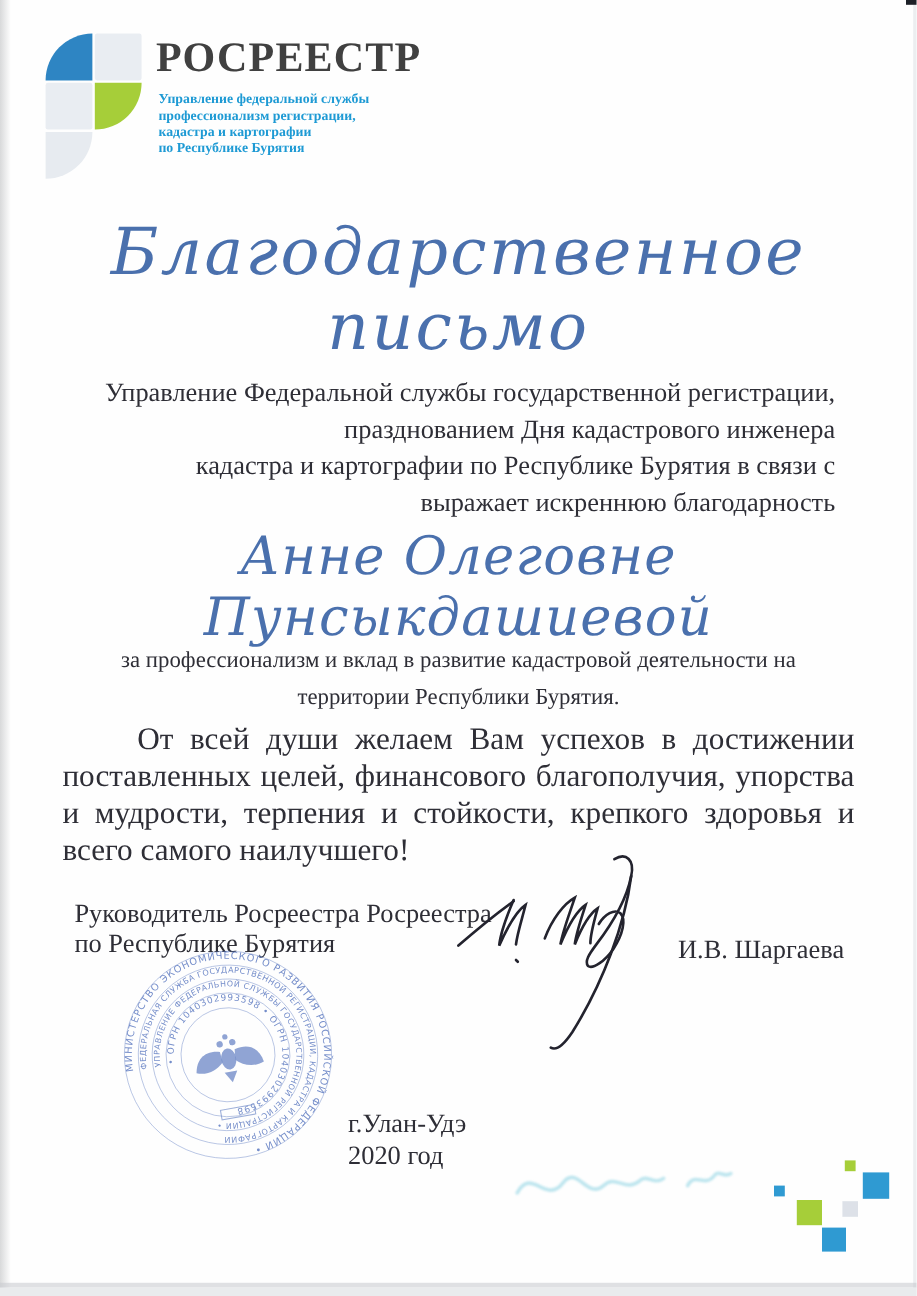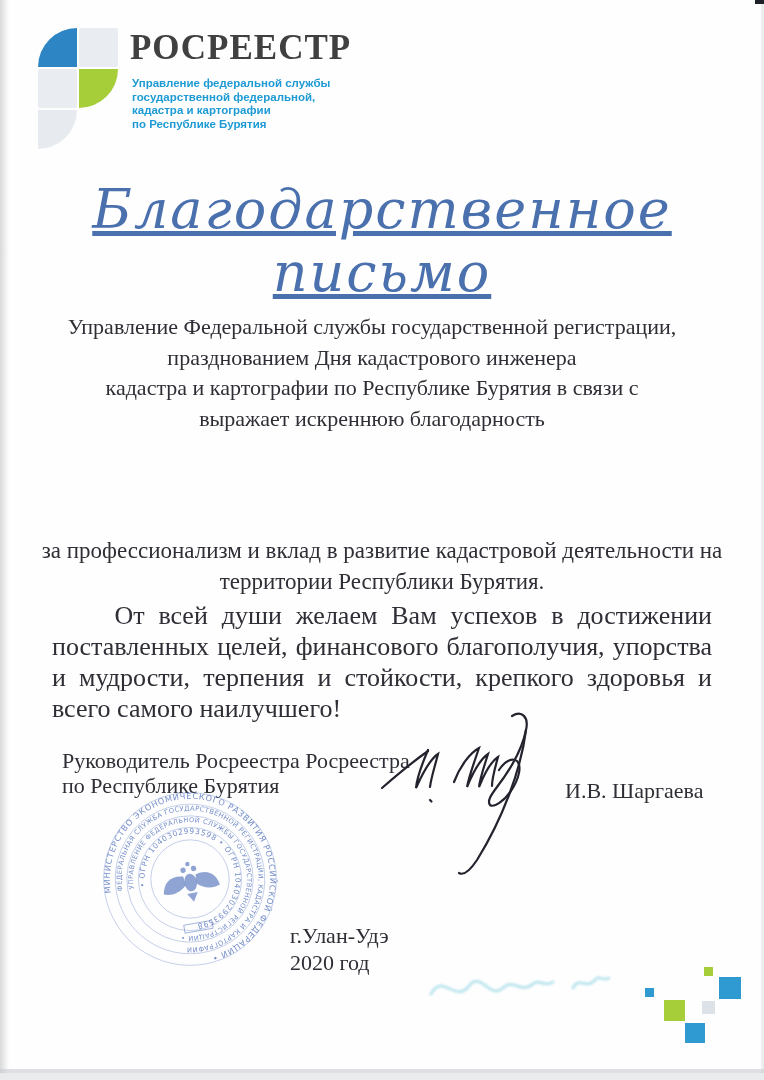--- a/index.html
+++ b/index.html
@@ -17,34 +17,34 @@
   
   .logo-grid{position:absolute;left:38px;top:28px;width:82px;height:123px;}
   .cell{position:absolute;width:39px;height:39px;}
   .c-blue {left:0;top:0;background:#2e85c3;border-radius:100% 0 0 0;}
   .c-l1   {left:41px;top:0;background:#e9edf2;border-radius:2px;}
   .c-l2   {left:0;top:41px;background:#e9edf2;border-radius:2px;}
   .c-green{left:41px;top:41px;background:#a6ce39;border-radius:0 0 100% 0;}
   .c-tail {left:0;top:82px;background:#e7ebf0;border-radius:0 0 100% 0;}
   .logo-title{position:absolute;left:130px;top:28px;font-family:Liberation Serif, serif;
               font-weight:bold;font-size:35px;letter-spacing:1px;color:#404040;}
-  .logo-subtitle{position:absolute;left:132px;top:77px;font-family:Liberation Sans, sans-serif;
+  .logo-subtitle{position:absolute;left:132px;top:77px;font-family:Liberation Serif, serif;
               font-weight:bold;font-size:11.5px;line-height:13.5px;color:#1e9ad4;}
 
   
   .calligraphy{position:absolute;width:100%;text-align:center;
                font-family:"DejaVu Serif",serif;font-style:italic;color:#4a70ad;}
-  .cert-title{top:178px;font-size:54px;letter-spacing:2px;text-decoration:underline;}
+  .cert-title{top:178px;font-size:54px;letter-spacing:2px;}
   .recipient {top:438px;font-size:44px;letter-spacing:1px;}
 
   
-  .intro{position:absolute;top:312px;left:0;width:696px;text-align:center;
-         font-size:22px;line-height:30.5px;padding-left:24px;}
+  .intro{position:absolute;top:312px;left:0;width:696px;text-align:right;
+         font-size:22px;line-height:30.5px;}
   .reason{position:absolute;top:535px;left:0;width:764px;text-align:center;
-          font-size:23px;line-height:31px;}
+          font-size:19px;line-height:31px;}
   .wish{position:absolute;top:600px;left:52px;width:660px;margin:0;text-align:justify;
         text-indent:2.4em;font-size:26px;line-height:31px;}
 
   
   .sig-position{position:absolute;left:62px;top:748px;font-size:22px;line-height:25px;}
   .sig-name{position:absolute;left:565px;top:778px;font-size:22px;}
   .sig-svg{position:absolute;left:378px;top:708px;}
   .sig-svg path{fill:none;stroke:#23232e;stroke-width:2.2;stroke-linecap:round;}
 
   
@@ -77,35 +77,36 @@
     <div class="logo-grid">
       <div class="cell c-blue"></div>
       <div class="cell c-l1"></div>
       <div class="cell c-l2"></div>
       <div class="cell c-green"></div>
       <div class="cell c-tail"></div>
     </div>
     <div class="logo-title">РОСРЕЕСТР</div>
     <div class="logo-subtitle">
       <div>Управление федеральной службы</div>
-      <div>государственной федеральной,</div>
+      <div>профессионализм регистрации,</div>
       <div>кадастра и картографии</div>
       <div>по Республике Бурятия</div>
     </div>
   </div>
 
   <div class="calligraphy cert-title">Благодарственное письмо</div>
 
   <div class="intro">
     <div>Управление Федеральной службы государственной регистрации,</div>
     <div>празднованием Дня кадастрового инженера</div>
     <div>кадастра и картографии по Республике Бурятия в связи с</div>
     <div>выражает искреннюю благодарность</div>
   </div>
 
+  <div class="calligraphy recipient">Анне Олеговне Пунсыкдашиевой</div>
 
   <div class="reason">
     <div>за профессионализм и вклад в развитие кадастровой деятельности на</div>
     <div>территории Республики Бурятия.</div>
   </div>
 
   <p class="wish">От всей души желаем Вам успехов в достижении поставленных целей, финансового благополучия, упорства и мудрости, терпения и стойкости, крепкого здоровья и всего самого наилучшего!</p>
 
   <div class="sig-position">
     <div>Руководитель Росреестра Росреестра</div>

